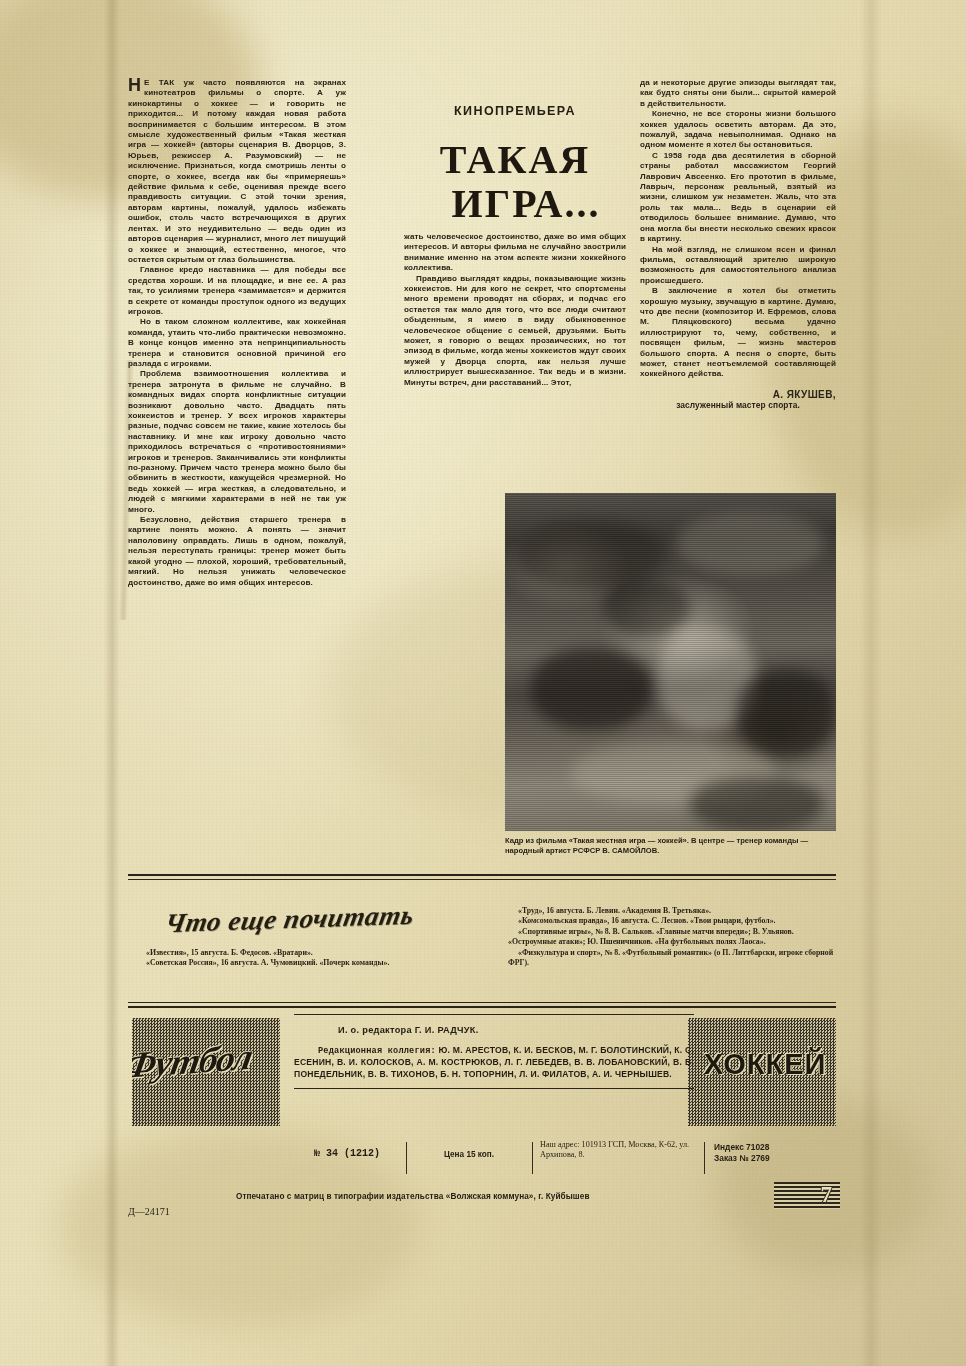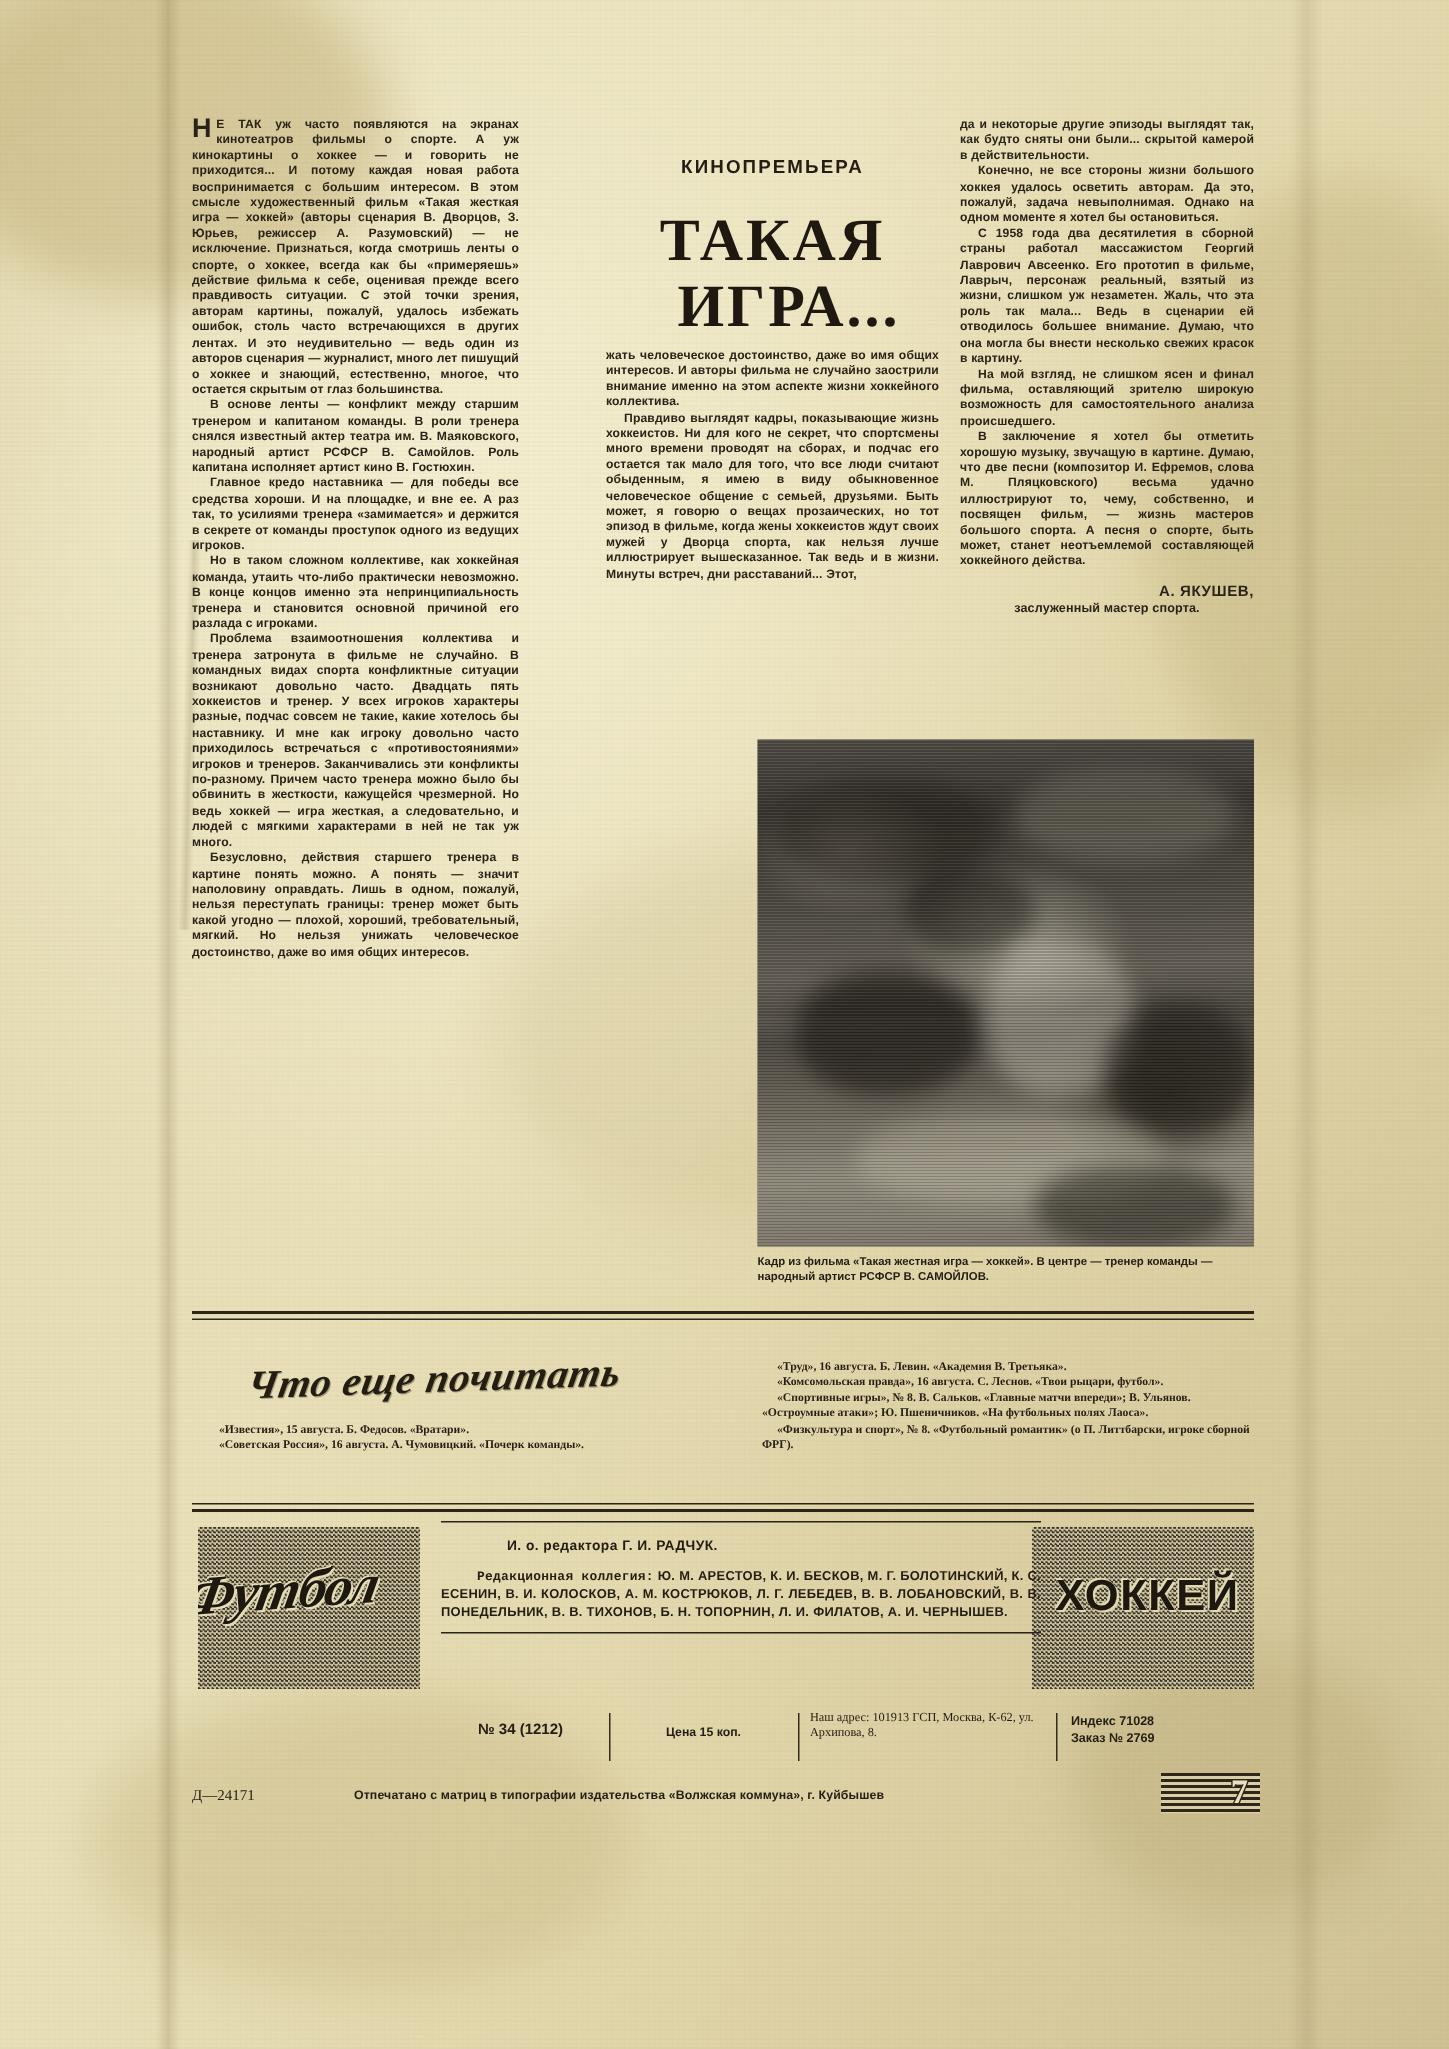--- a/index.html
+++ b/index.html
@@ -287,21 +287,21 @@
     font-family: "Liberation Serif", serif;
     color: #241d12;
   }
   .imp-issue {
     position: absolute;
     left: 0; top: 8px;
     width: 106px;
     text-align: center;
     font-size: 10px;
     font-weight: 700;
-    font-family: Liberation Sans, sans-serif;
+    font-family: Liberation Mono, monospace;
   }
   .imp-price {
     position: absolute;
     left: 120px; top: 10px;
     width: 110px;
     text-align: center;
     font-size: 8.2px;
     font-weight: 700;
     font-family: "Liberation Sans", sans-serif;
   }
@@ -330,21 +330,21 @@
 
   
   .bottom {
     position: absolute;
     left: 0; top: 1108px;
     width: 708px;
     height: 24px;
   }
   .bt-code {
     position: absolute;
-    left: 0; top: 6px;
+    left: 0; top: 20px;
     font-family: "Liberation Serif", serif;
     font-size: 10px;
     color: #241d12;
   }
   .bt-print {
     position: absolute;
     left: 108px; top: 6px;
     font-size: 8.2px;
     font-weight: 700;
     letter-spacing: .1px;
@@ -382,21 +382,20 @@
   <div class="crease c3"></div>
   <div class="grain"></div>
 </div>
 
 <div class="content">
 
   <div class="article">
 
     <div class="col col-1">
       <p class="noind"><span class="dropcap">Н</span><span>Е ТАК уж часто появляются на экранах кинотеатров фильмы о спорте. А уж кинокартины о хоккее — и говорить не приходится... И потому каждая новая работа воспринимается с большим интересом. В этом смысле художественный фильм «Такая жесткая игра — хоккей» (авторы сценария В. Дворцов, З. Юрьев, режиссер А. Разумовский) — не исключение. Признаться, когда смотришь ленты о спорте, о хоккее, всегда как бы «примеряешь» действие фильма к себе, оценивая прежде всего правдивость ситуации. С этой точки зрения, авторам картины, пожалуй, удалось избежать ошибок, столь часто встречающихся в других лентах. И это неудивительно — ведь один из авторов сценария — журналист, много лет пишущий о хоккее и знающий, естественно, многое, что остается скрытым от глаз большинства.</span></p>
-      <p>В основе ленты — конфликт между старшим тренером и капитаном команды. В роли тренера снялся известный актер театра им. В. Маяковского, народный артист РСФСР В. Самойлов. Роль капитана исполняет артист кино В. Гостюхин.</p>
       <p>Главное кредо наставника — для победы все средства хороши. И на площадке, и вне ее. А раз так, то усилиями тренера «замимается» и держится в секрете от команды проступок одного из ведущих игроков.</p>
       <p>Но в таком сложном коллективе, как хоккейная команда, утаить что-либо практически невозможно. В конце концов именно эта непринципиальность тренера и становится основной причиной его разлада с игроками.</p>
       <p>Проблема взаимоотношения коллектива и тренера затронута в фильме не случайно. В командных видах спорта конфликтные ситуации возникают довольно часто. Двадцать пять хоккеистов и тренер. У всех игроков характеры разные, подчас совсем не такие, какие хотелось бы наставнику. И мне как игроку довольно часто приходилось встречаться с «противостояниями» игроков и тренеров. Заканчивались эти конфликты по-разному. Причем часто тренера можно было бы обвинить в жесткости, кажущейся чрезмерной. Но ведь хоккей — игра жесткая, а следовательно, и людей с мягкими характерами в ней не так уж много.</p>
       <p>Безусловно, действия старшего тренера в картине понять можно. А понять — значит наполовину оправдать. Лишь в одном, пожалуй, нельзя переступать границы: тренер может быть какой угодно — плохой, хороший, требовательный, мягкий. Но нельзя унижать человеческое достоинство, даже во имя общих интересов.</p>
     </div>
 
     <div class="kicker">КИНОПРЕМЬЕРА</div>
     <div class="maintitle">
       <span class="l1">ТАКАЯ</span>
       <span class="l2">ИГРА...</span>

